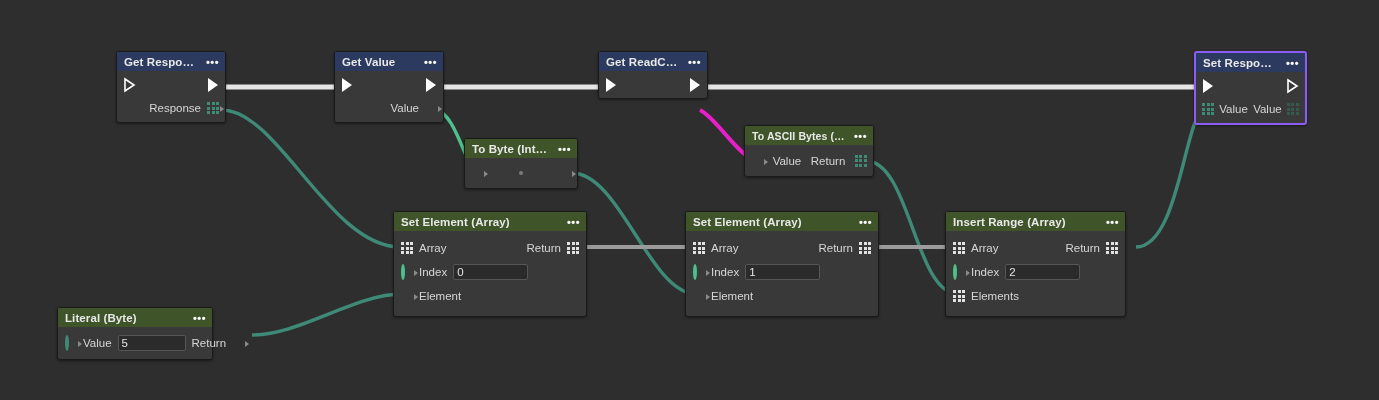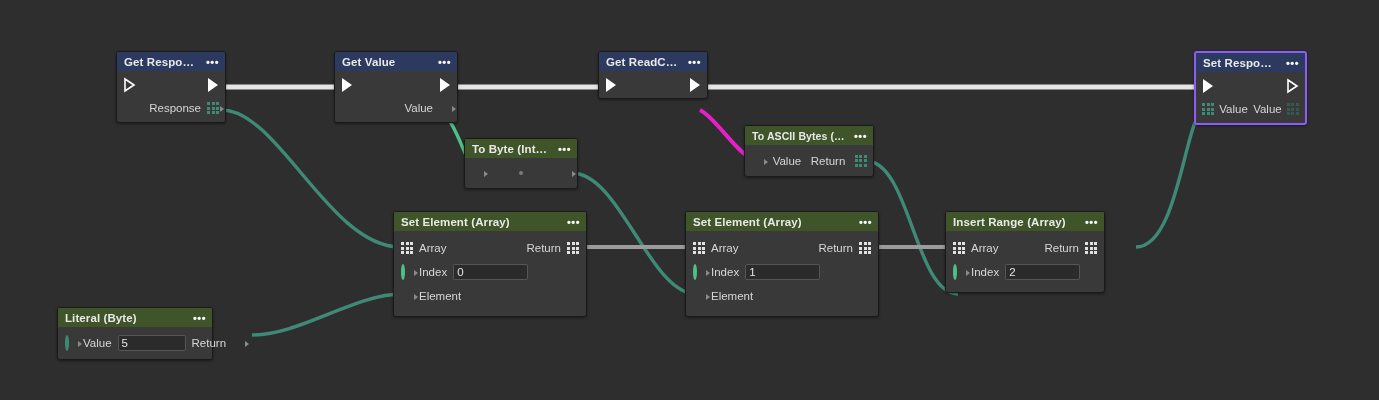--- a/index.html
+++ b/index.html
@@ -168,21 +168,21 @@
               <i></i>
               <i></i>
               <i></i>
               <i></i>
             </span>
         </span>
       </div>
     </div>
   </div>
 
-  <div class="node" style="left:334px; top:51px; width:124px;">
+  <div class="node" style="left:334px; top:51px; width:110px;">
     <div class="node-header hdr-blue">
       <span class="node-title">Get Value</span>
       <span class="dots">•••</span>
     </div>
     <div class="node-body">
       <div class="exec-row">
         <svg class="tri" viewBox="0 0 14 16">
           <path d="M1,1 L11,8 L1,15 Z" fill="#ffffff"></path>
         </svg>
         <svg class="tri" viewBox="0 0 14 16">
@@ -410,21 +410,21 @@
       </div>
       <div class="row" style="padding:0 7px;">
         <span class="port withtip">
           <span class="circle-fill" style="background:#ffffff;"></span>
         </span>
         <span class="lbl ml6">Element</span>
       </div>
     </div>
   </div>
 
-  <div class="node" style="left:945px; top:211px; width:160px;">
+  <div class="node" style="left:945px; top:211px; width:181px;">
     <div class="node-header hdr-green">
       <span class="node-title">Insert Range (Array)</span>
       <span class="dots">•••</span>
     </div>
     <div class="node-body" style="padding:5px 0 8px;">
       <div class="row split" style="padding:0 7px;">
         <span class="port">
           <span class="grid-icon white">
               <i></i>
               <i></i>
@@ -453,20 +453,36 @@
               <i></i>
             </span>
         </span>
       </div>
       <div class="row" style="padding:0 7px;">
         <span class="port withtip">
           <span class="circle-ring"></span>
         </span>
         <span class="lbl ml6">Index</span>
         <input class="field ml6" style="width: 75px;" value="2">
+      </div>
+      <div class="row" style="padding:0 7px;">
+        <span class="port">
+          <span class="grid-icon white">
+              <i></i>
+              <i></i>
+              <i></i>
+              <i></i>
+              <i></i>
+              <i></i>
+              <i></i>
+              <i></i>
+              <i></i>
+            </span>
+        </span>
+        <span class="lbl ml6">Elements</span>
       </div>
     </div>
   </div>
 
   <div class="node" style="left:57px; top:307px; width:156px;">
     <div class="node-header hdr-green">
       <span class="node-title">Literal (Byte)</span>
       <span class="dots">•••</span>
     </div>
     <div class="node-body">

